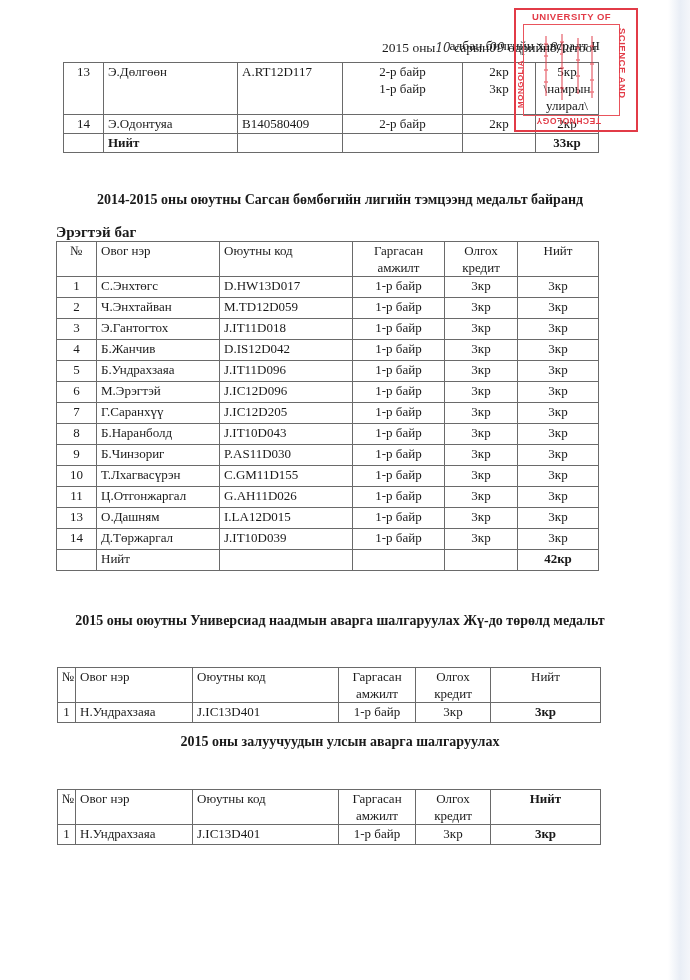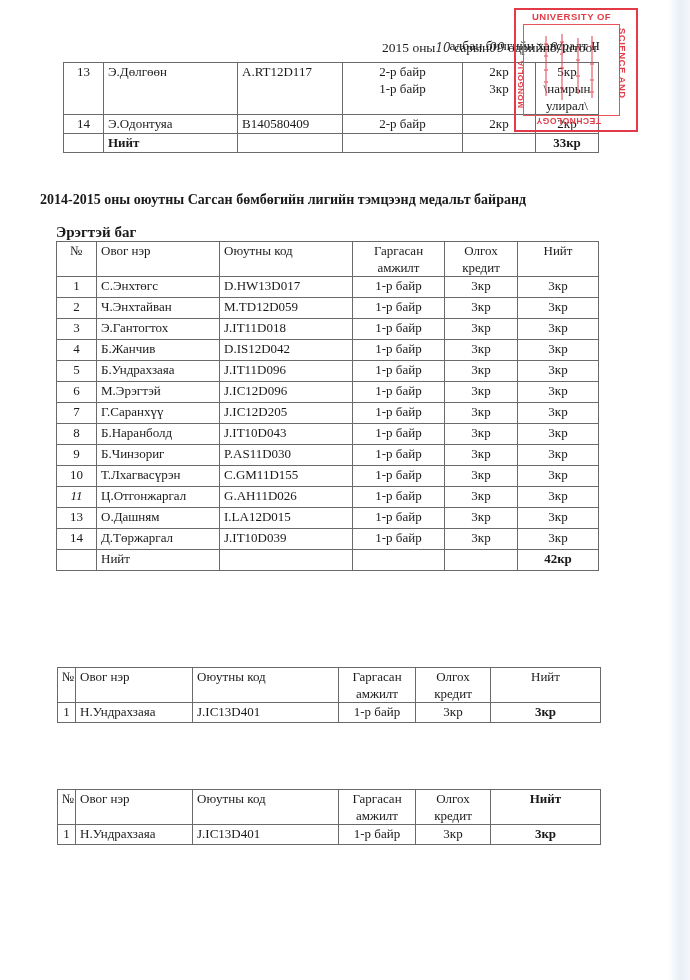--- a/index.html
+++ b/index.html
@@ -16,21 +16,21 @@
   .hdr-line { position:absolute; font-size:13.5px; white-space:nowrap; }
   .hdr1 { right:92px; top:20px;margin-top:20px; }
   .hdr2 { right:90px; top:38px; }
   .hw { font-family:"DejaVu Serif",serif; font-style:italic; font-size:12px; color:#333; }
 
   table.t { position:absolute; border-collapse:collapse; font-size:13px; table-layout:fixed; }
   table.t td { border:1px solid #6a6a6a; padding:0 4px; vertical-align:top; line-height:17px; overflow:hidden; white-space:nowrap; }
   .c { text-align:center; }
   .b { font-weight:bold; }
 
-  .heading { position:absolute; left:40px; width:600px; font-weight:bold; font-size:14px; line-height:18px; }
+  .heading { position:absolute; left:40px; width:600px; text-align:center; font-weight:bold; font-size:14px; line-height:18px; }
   .subhead { position:absolute; font-weight:bold; font-size:15px; }
 
   
   .stamp { position:absolute; left:514px; top:8px; width:124px; height:124px; pointer-events:none; }
   .stamp .outer { position:absolute; inset:0; border:2px solid #e23b47; }
   .stamp .inner { position:absolute; left:9px; top:16px; right:18px; bottom:16px; border:1.5px solid #e9535c; }
   .stamp .txt { position:absolute; color:#e23b47; font-family:"Liberation Sans",sans-serif; font-weight:bold; font-size:9.5px; letter-spacing:0.5px; white-space:nowrap; }
   .stamp .top { left:18px; top:3px; }
   .stamp .right { left:88px; top:20px; transform-origin:left top; transform:translate(26px,0) rotate(90deg); }
   .stamp .left { left:2px; top:100px; transform-origin:left top; transform:rotate(-90deg); font-size:8px; }
@@ -349,21 +349,21 @@
           <div>1-р  байр</div>
         </td>
         <td class="c">
           <div>3кр</div>
         </td>
         <td class="c">
           <div>3кр</div>
         </td>
       </tr>
       <tr>
-        <td class="c" style="height: 20px; font-style: italic;">
+        <td class="c" style="height: 20px;">
           <div>11</div>
         </td>
         <td>
           <div>Ц.Отгонжаргал</div>
         </td>
         <td>
           <div>G.AH11D026</div>
         </td>
         <td class="c">
           <div>1-р  байр</div>
@@ -424,20 +424,21 @@
         <td></td>
         <td></td>
         <td class="c b">
           <div>42кр</div>
         </td>
       </tr>
     </tbody>
 </table>
 
 <div class="heading" style="top:612px;">
+  <div>2015 оны оюутны Универсиад наадмын аварга шалгаруулах Жү-до  төрөлд  медальт</div>
 </div>
 <table class="t" id="t3" style="left:57px; top:667px; width:543px;">
   <colgroup>
       <col style="width:18px">
       <col style="width:117px">
       <col style="width:146px">
       <col style="width:77px">
       <col style="width:75px">
       <col style="width:110px">
     </colgroup>
@@ -481,20 +482,21 @@
           <div>3кр</div>
         </td>
         <td class="c b">
           <div>3кр</div>
         </td>
       </tr>
     </tbody>
 </table>
 
 <div class="heading" style="top:733px;">
+  <div>2015 оны залуучуудын улсын  аварга шалгаруулах</div>
 </div>
 <table class="t" id="t4" style="left:57px; top:789px; width:543px;">
   <colgroup>
       <col style="width:18px">
       <col style="width:117px">
       <col style="width:146px">
       <col style="width:77px">
       <col style="width:75px">
       <col style="width:110px">
     </colgroup>

